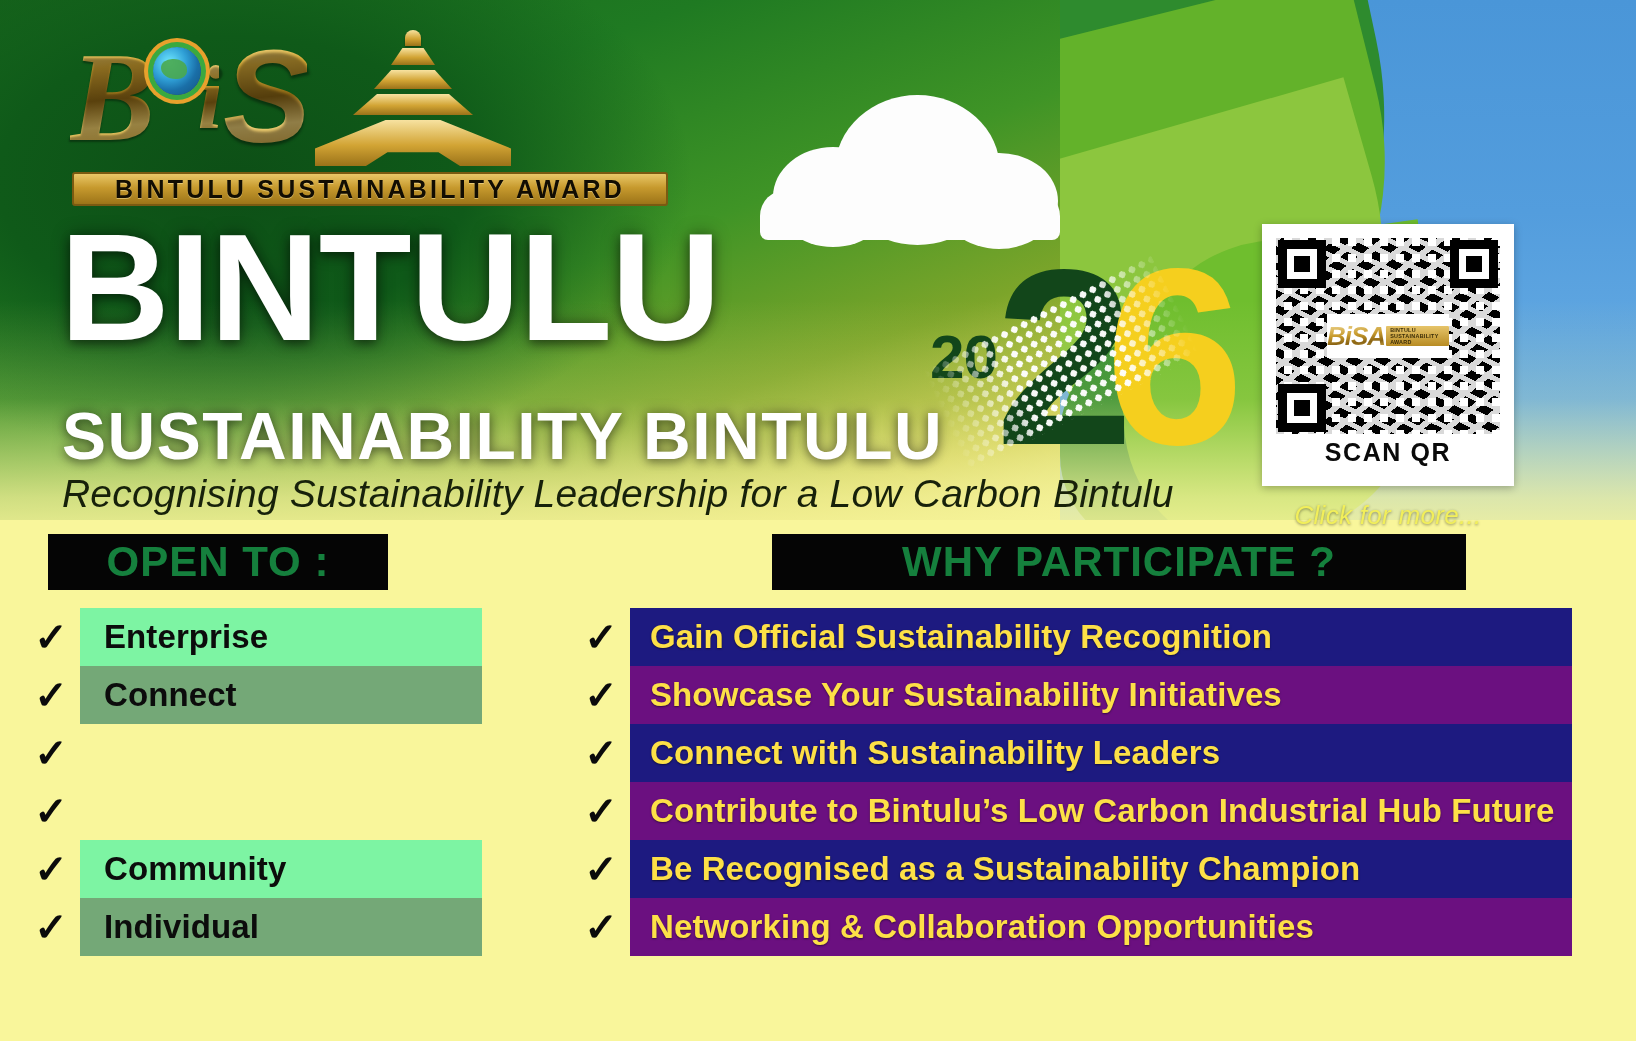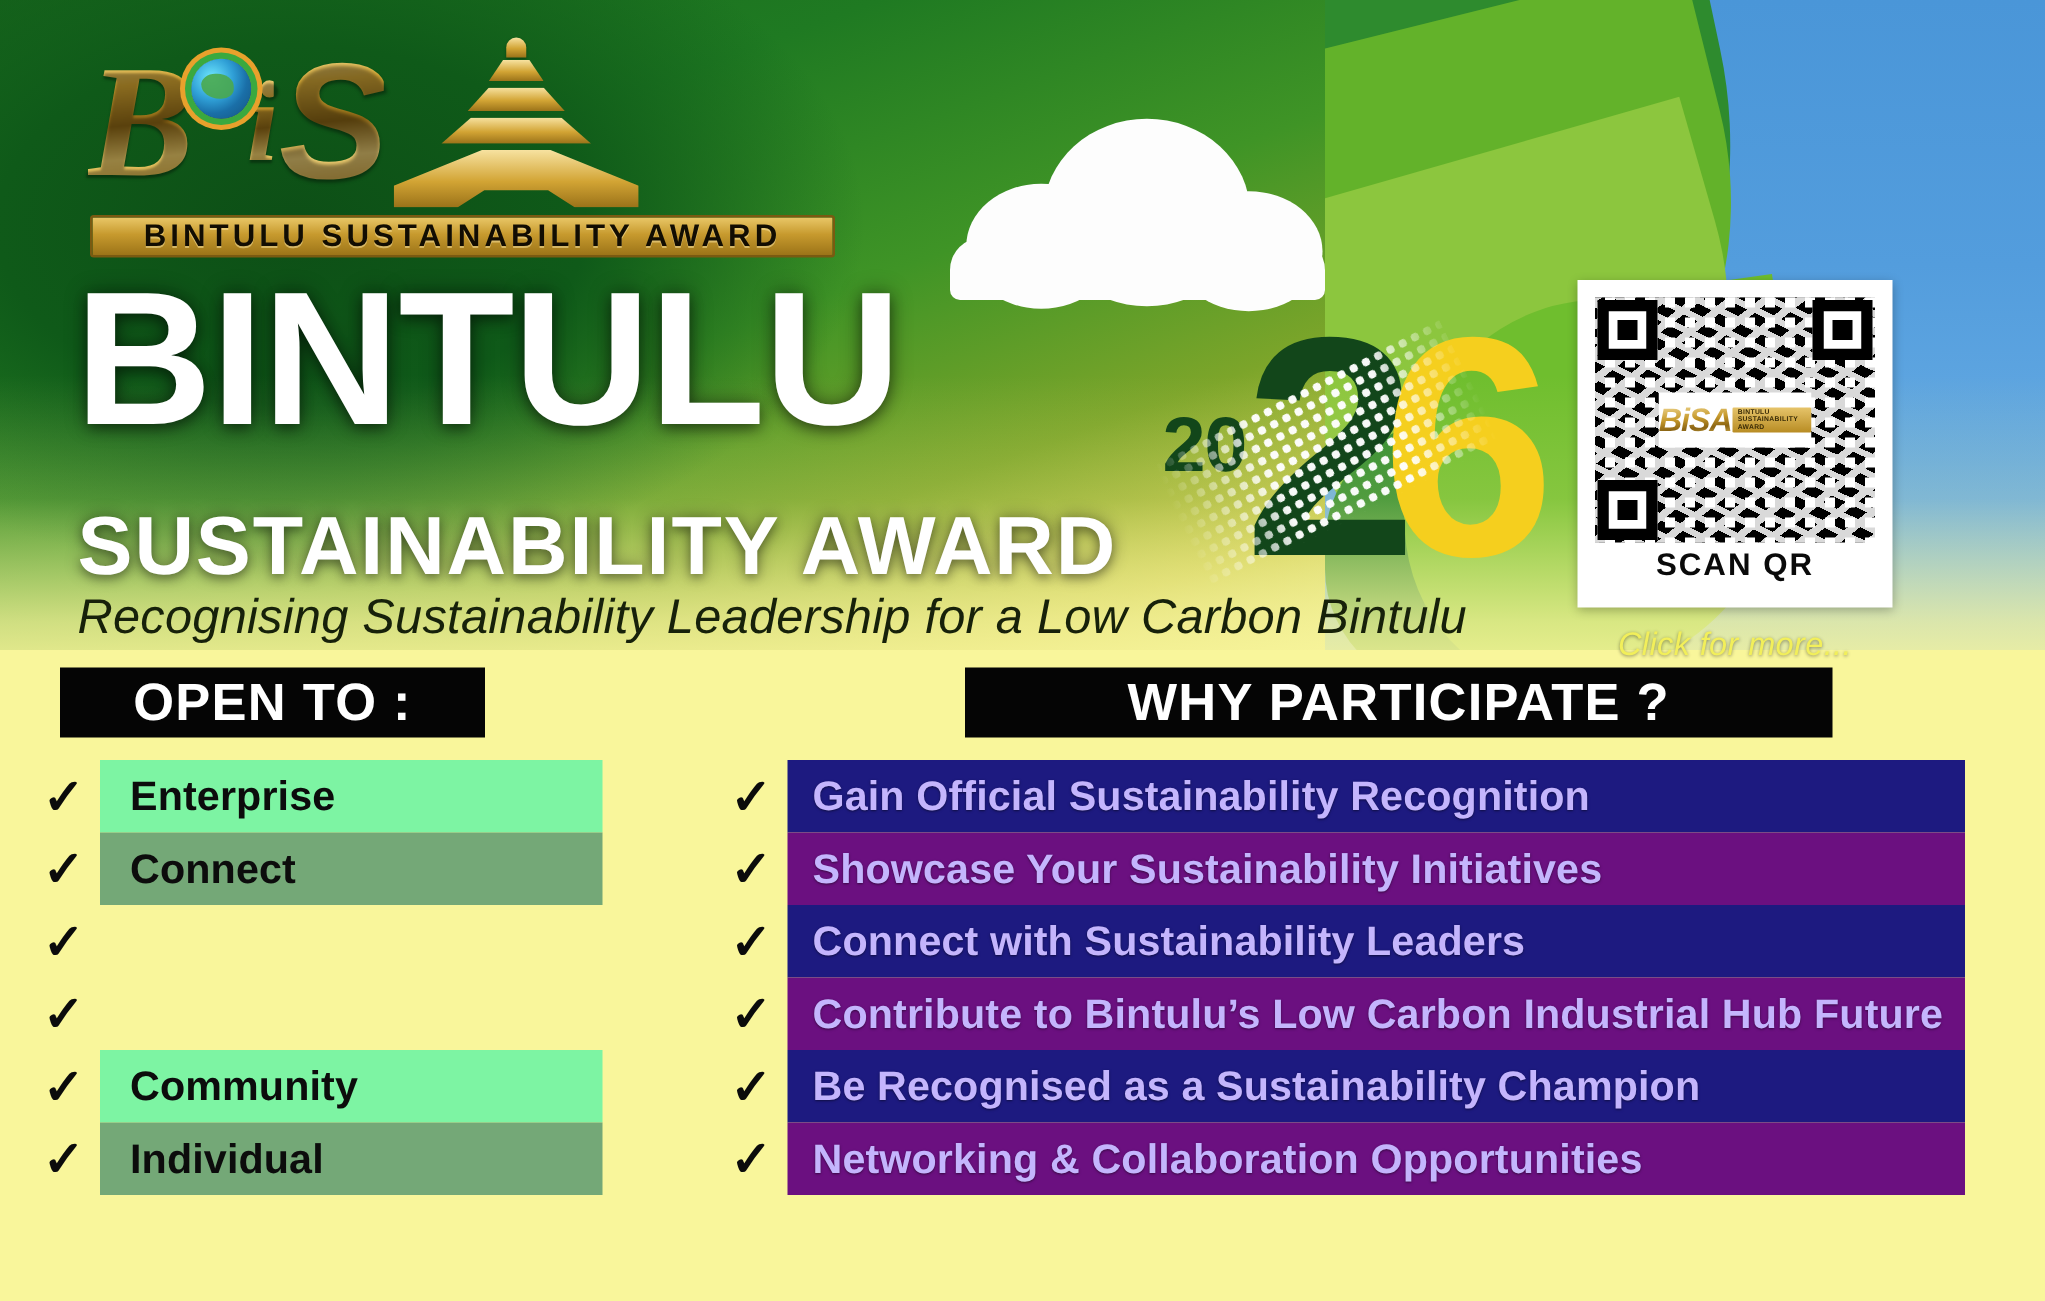--- a/index.html
+++ b/index.html
@@ -214,21 +214,21 @@
   .qr-click {
     position:absolute; left:1262px; top:500px; width:252px; text-align:center;
     font-size:26px; font-style:italic; color:#f2ef5a; letter-spacing:.3px;
     text-shadow:0 1px 3px rgba(0,0,0,.45);
   }
 
   
   .sec-banner {
     position:absolute; background:#050505;
     display:flex; align-items:center; justify-content:center;
-    color:#ffffff; font-weight:bold; letter-spacing:1px;
+    color:#15803d; font-weight:bold; letter-spacing:1px;
   }
   .sec-open  { left:48px;  top:534px; width:340px; height:56px; font-size:42px; }
   .sec-why   { left:772px; top:534px; width:694px; height:56px; font-size:42px; }
 
   
   .col-left  { position:absolute; left:22px;  top:608px; width:460px; }
   .col-right { position:absolute; left:572px; top:608px; width:1000px; }
 
   .row { display:flex; align-items:stretch; }
   .check {
@@ -240,21 +240,21 @@
   .pill {
     flex:1 1 auto; display:flex; align-items:center;
     font-weight:bold; letter-spacing:.1px;
   }
   .col-left .row   { height:58px; }
   .col-left .pill  { padding-left:24px; font-size:33px; color:#0c0c0c; }
   .col-left .pill.a { background:#7df4a3; }
   .col-left .pill.b { background:#74a877; }
 
   .col-right .row  { height:58px; }
-  .col-right .pill { padding-left:20px; font-size:33px; color:#c4b5fd;
+  .col-right .pill { padding-left:20px; font-size:33px; color:#fde047;
                      text-shadow:0 1px 2px rgba(0,0,0,.5); }
   .col-right .pill.a { background:#1d1a80; }
   .col-right .pill.b { background:#6b1080; }
 </style>
 </head>
 <body>
 
 <div class="poster">
 
   <div class="bg-sky"></div>
@@ -286,21 +286,21 @@
         <span class="logo-a-tier t1"></span>
         <span class="logo-a-tier t2"></span>
         <span class="logo-a-tier t3"></span>
         <span class="logo-a-tier t4"></span>
       </span>
     </div>
     <div class="logo-banner">BINTULU SUSTAINABILITY AWARD</div>
   </div>
 
   <div class="headline">BINTULU</div>
-  <div class="subhead">SUSTAINABILITY AWARD</div>
+  <div class="subhead">SUSTAINABILITY BINTULU</div>
   <div class="tagline">Recognising Sustainability Leadership for a Low Carbon Bintulu</div>
 
   <div class="year">
     <span class="year-2">2</span>
     <span class="year-6">6</span>
     <span class="year-20">20</span>
     <span class="year-streak"></span>
   </div>
 
   <div class="qr-card">

